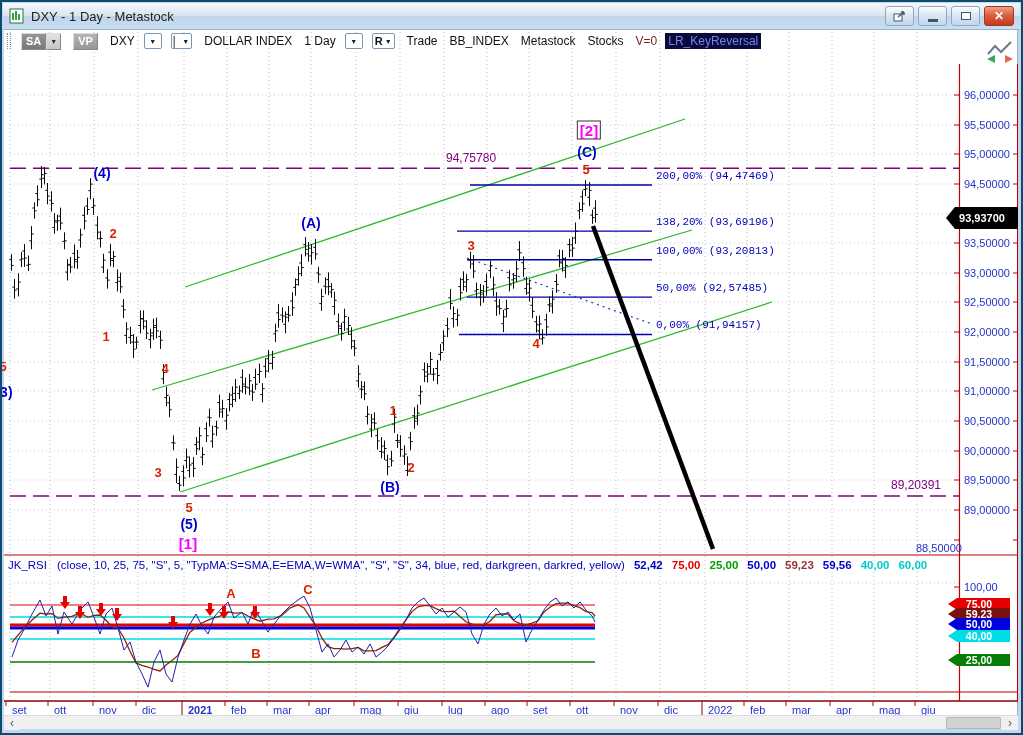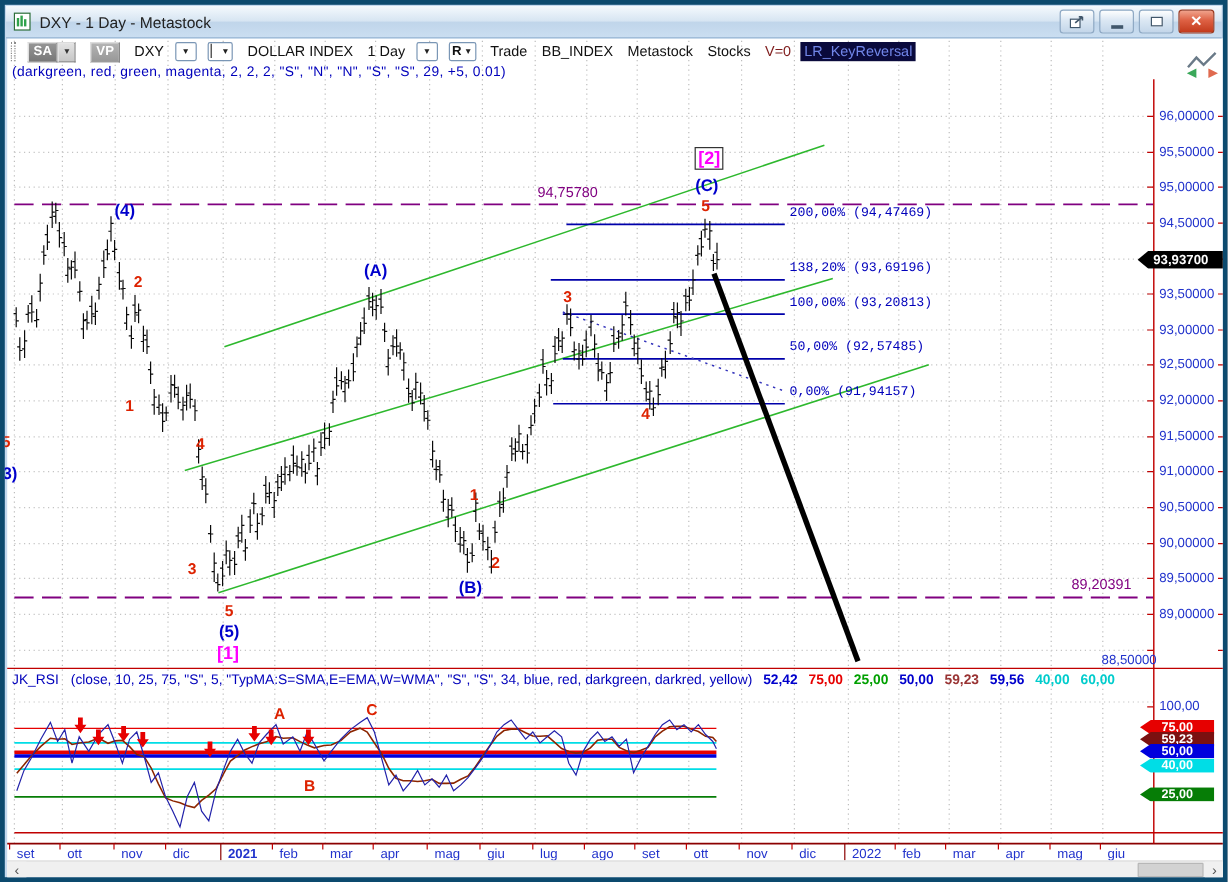--- a/index.html
+++ b/index.html
@@ -1,17 +1,17 @@
 <!DOCTYPE html>
 <html><head>
 <meta charset="utf-8">
 <style>
   html,body{margin:0;padding:0;background:#888;}
   *{box-sizing:border-box;}
-  .win{position:relative;width:1023px;height:735px;background:#c3d8ee;border:4px solid #0c4a6e;
+  .win{position:relative;width:1023px;height:735px;background:#c3d8ee;border:2px solid #0c4a6e;
        font-family:"Liberation Sans","DejaVu Sans",sans-serif;overflow:hidden;}
   .content{position:absolute;left:2px;top:28px;width:1014px;height:699px;background:#fff;border-right:1px solid #9ab3cc;}
   #chart-svg{position:absolute;left:0;top:0;width:1023px;height:735px;z-index:1;}
   
   .titlebar{position:absolute;left:1px;top:1px;right:1px;height:27px;z-index:3;
     background:linear-gradient(#f4f9fd,#d7e5f2 48%,#c0d5ea 52%,#cadef1);
     border-bottom:1px solid #98b6d4;display:flex;align-items:center;padding:0 6px;}
   .title-text{font-size:13px;color:#222;margin-left:6px;flex:1;}
   .wbtn{width:29px;height:20px;margin-left:4px;border:1px solid #8fa9c4;border-radius:3px;
     background:linear-gradient(#fdfefe,#dbe7f3 45%,#c3d6e9);display:inline-flex;align-items:center;justify-content:center;padding:0;cursor:pointer;}
@@ -38,21 +38,21 @@
   .paramline{position:absolute;left:6px;top:50px;z-index:2;font-size:11.5px;color:#0000bb;letter-spacing:.3px;}
   
   .lbl{position:absolute;transform:translate(-50%,-50%);white-space:nowrap;z-index:2;}
   .lbl.blue{color:#0000cc;font-weight:bold;font-size:14px;}
   .lbl.red{color:#dd2200;font-weight:bold;font-size:13px;}
   .lbl.mag{color:#ff00ff;font-weight:bold;font-size:15px;}
   .lbl.magbox{color:#ff00ff;font-weight:bold;font-size:15px;border:1px solid #333;background:#fff;padding:0 2px;}
   .fiblbl{position:absolute;z-index:2;font-size:11px;color:#0000bb;white-space:nowrap;font-family:Liberation Mono, monospace;}
   .hlinelbl{position:absolute;z-index:2;font-size:12px;color:#800080;white-space:nowrap;}
   .axlbl{position:absolute;z-index:2;font-size:11px;color:#2233cc;white-space:nowrap;}
-  .pricebadge{position:absolute;left:944px;width:72px;height:15px;z-index:2;background:#000;color:#fff;
+  .pricebadge{position:absolute;left:944px;width:72px;height:22px;z-index:2;background:#000;color:#fff;
     font-size:11px;font-weight:bold;display:flex;align-items:center;justify-content:center;
     clip-path:polygon(9px 0,100% 0,100% 100%,9px 100%,0 50%);}
   .rsibadge{position:absolute;left:946px;width:62px;height:12px;z-index:2;color:#fff;
     font-size:10.5px;font-weight:bold;display:flex;align-items:center;justify-content:center;
     clip-path:polygon(9px 0,100% 0,100% 100%,9px 100%,0 50%);}
   .rsirow{position:absolute;left:6px;top:557px;z-index:2;font-size:11.5px;color:#0000bb;white-space:nowrap;display:flex;}
   .rsirow .pv{margin-left:9px;font-weight:bold;}
   .rsiletter{position:absolute;z-index:2;color:#dd2200;font-weight:bold;font-size:13px;transform:translate(-50%,-50%);}
   .monthlbl{position:absolute;z-index:2;font-size:11px;color:#2233cc;top:702px;}
   
@@ -250,21 +250,20 @@
         <span style="font-size:7px;">▼</span>
       </span>
     <span class="tlabel">Trade</span>
     <span class="tlabel">BB_INDEX</span>
     <span class="tlabel">Metastock</span>
     <span class="tlabel">Stocks</span>
     <span class="tlabel vzero">V=0</span>
     <span class="tlabel hl">LR_KeyReversal</span>
   </div>
 
-  <div class="paramline">(darkgreen, red, green, magenta, 2, 2, 2, "S", "N", "N", "S", "S", 29, +5, 0.01)</div>
 
   <div class="rsirow">
     <span>JK_RSI</span>
     <span style="margin-left:10px;">(close, 10, 25, 75, "S", 5, "TypMA:S=SMA,E=EMA,W=WMA", "S", "S", 34, blue, red, darkgreen, darkred, yellow)</span>
     <span id="rsi-values" style="display:flex;">
         <span class="pv" style="color: rgb(0, 0, 204);">52,42</span>
         <span class="pv" style="color: rgb(230, 0, 0);">75,00</span>
         <span class="pv" style="color: rgb(0, 160, 0);">25,00</span>
         <span class="pv" style="color: rgb(0, 0, 204);">50,00</span>
         <span class="pv" style="color: rgb(153, 51, 51);">59,23</span>

